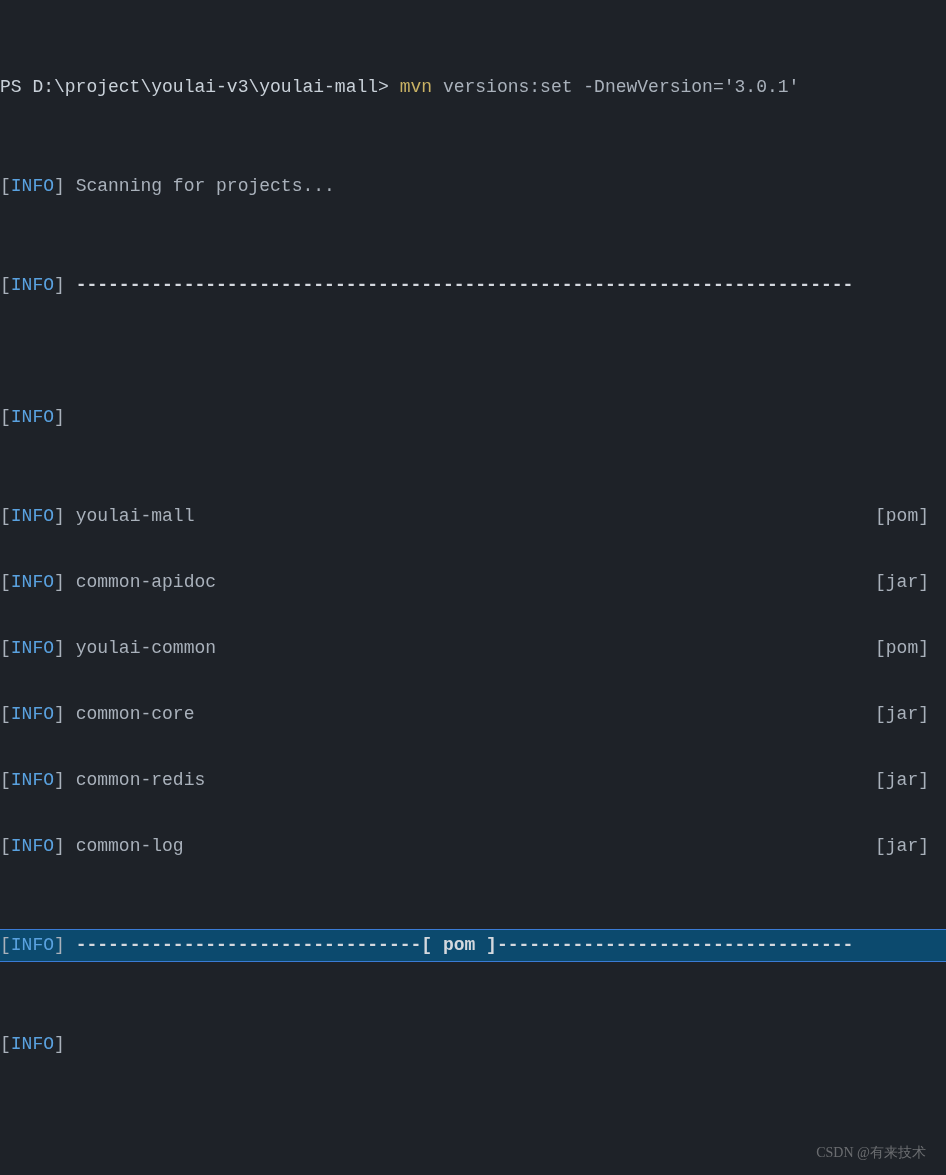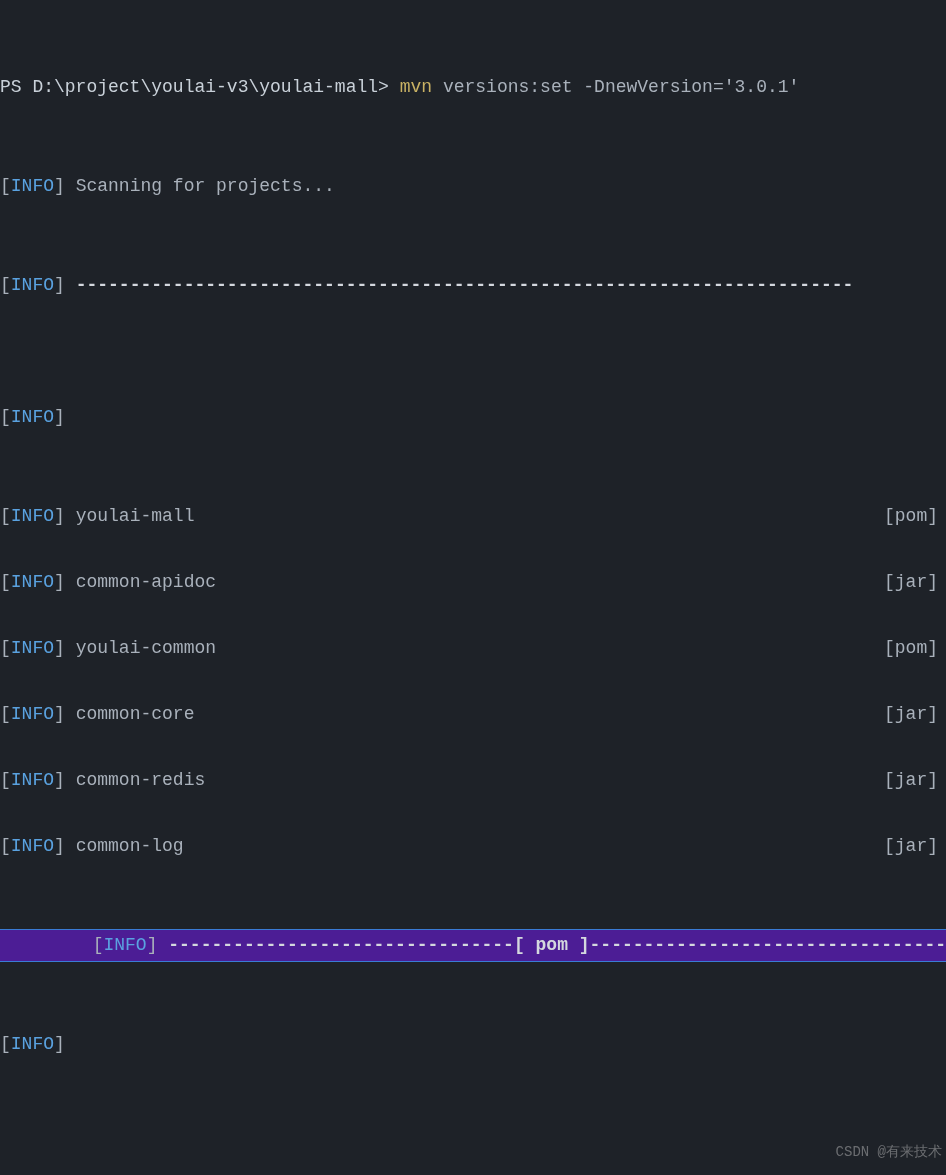--- a/index.html
+++ b/index.html
@@ -29,33 +29,32 @@
     overflow: hidden;
   }
   .bracket { color: #a9b1bb; }
   .info { color: #5aa2e0; }
   .cmd-mvn { color: #c9b264; }
   .cmd-args { color: #a9b1bb; }
   .bold { color: #d4d8de; font-weight: bold; }
   .gray { color: #a9b1bb; text-align: right; }
   .prompt-ps { color: #c9d1d9; }
   .highlight-row {
-    background: #4c1d95;
+    background: #0c4a6e;
     box-shadow: inset 0 1px 0 #3a7bd5, inset 0 -1px 0 #3a7bd5;
-    text-align: right;
   }
   .right-col {
     color: #a9b1bb;
-    padding-right: 8px;
+    padding-right: 17px;
   }
   .watermark {
     position: absolute;
-    right: 4px;
+    right: 20px;
     bottom: 6px;
-    font-family: Liberation Mono, monospace;
+    font-family: Liberation Serif, serif;
     font-size: 14px;
     color: rgba(200,200,200,0.45);
     pointer-events: none;
   }
 </style>
 </head>
 <body>
 
 <div class="terminal">
 

